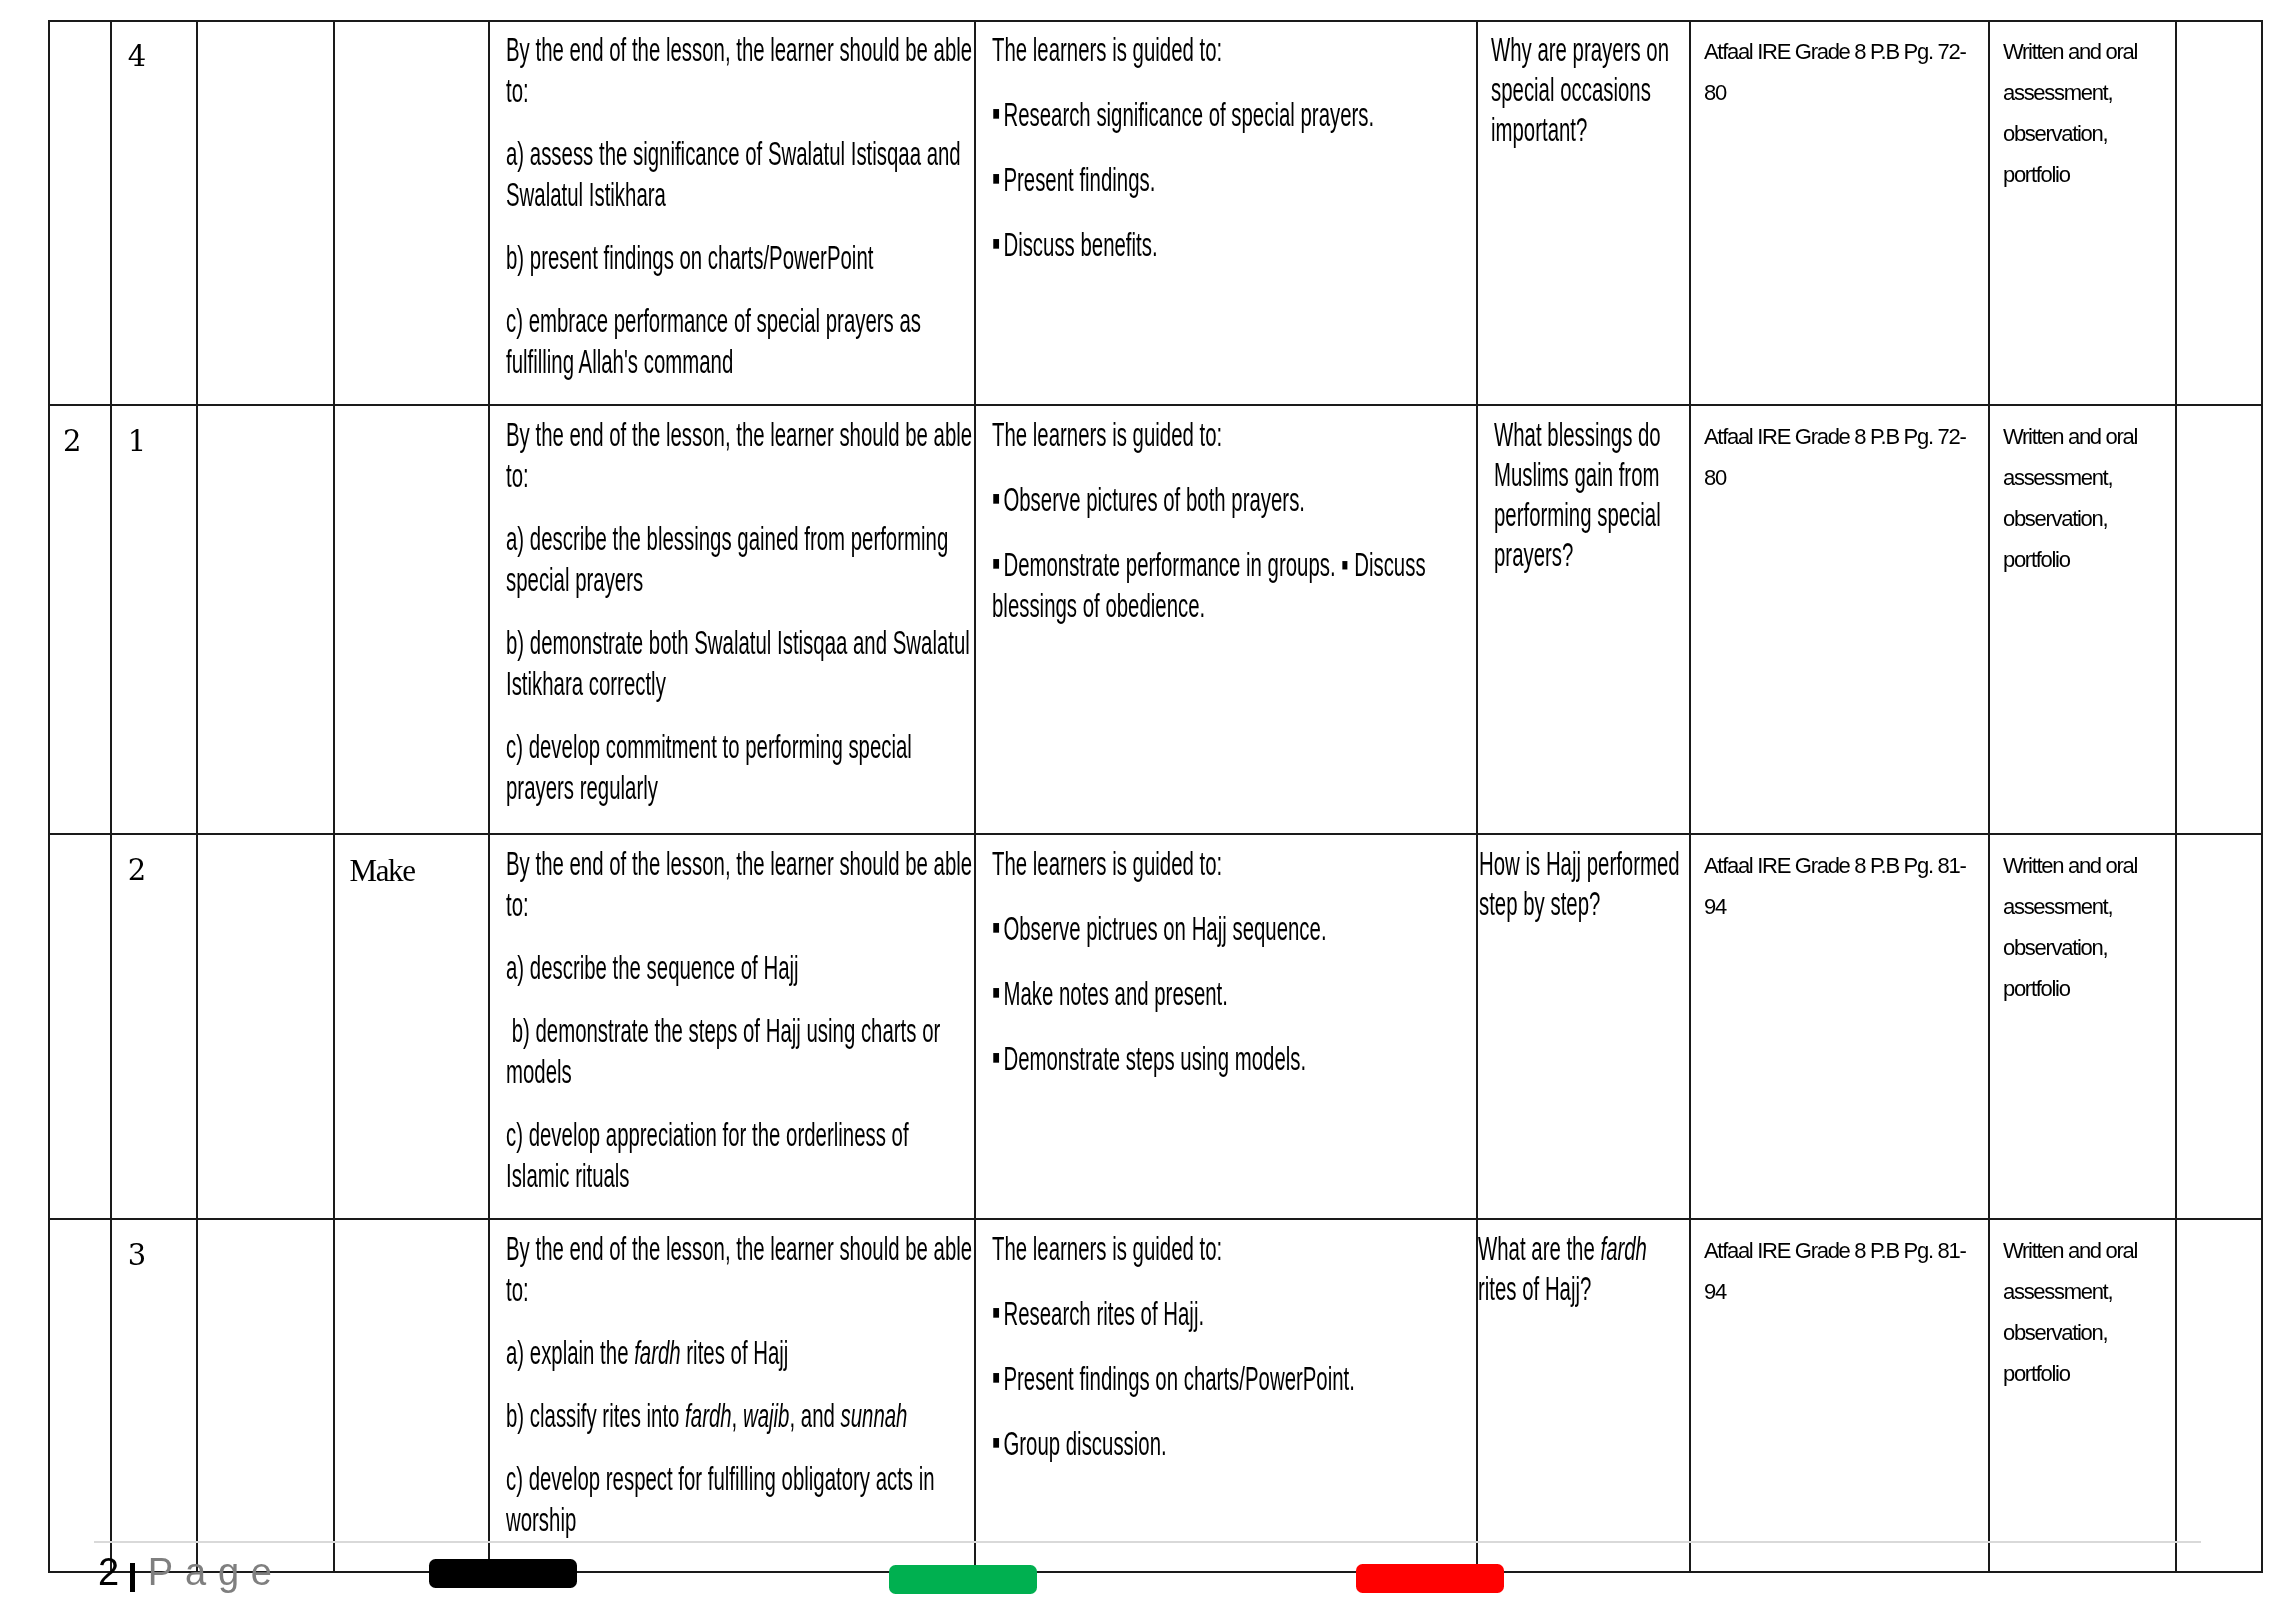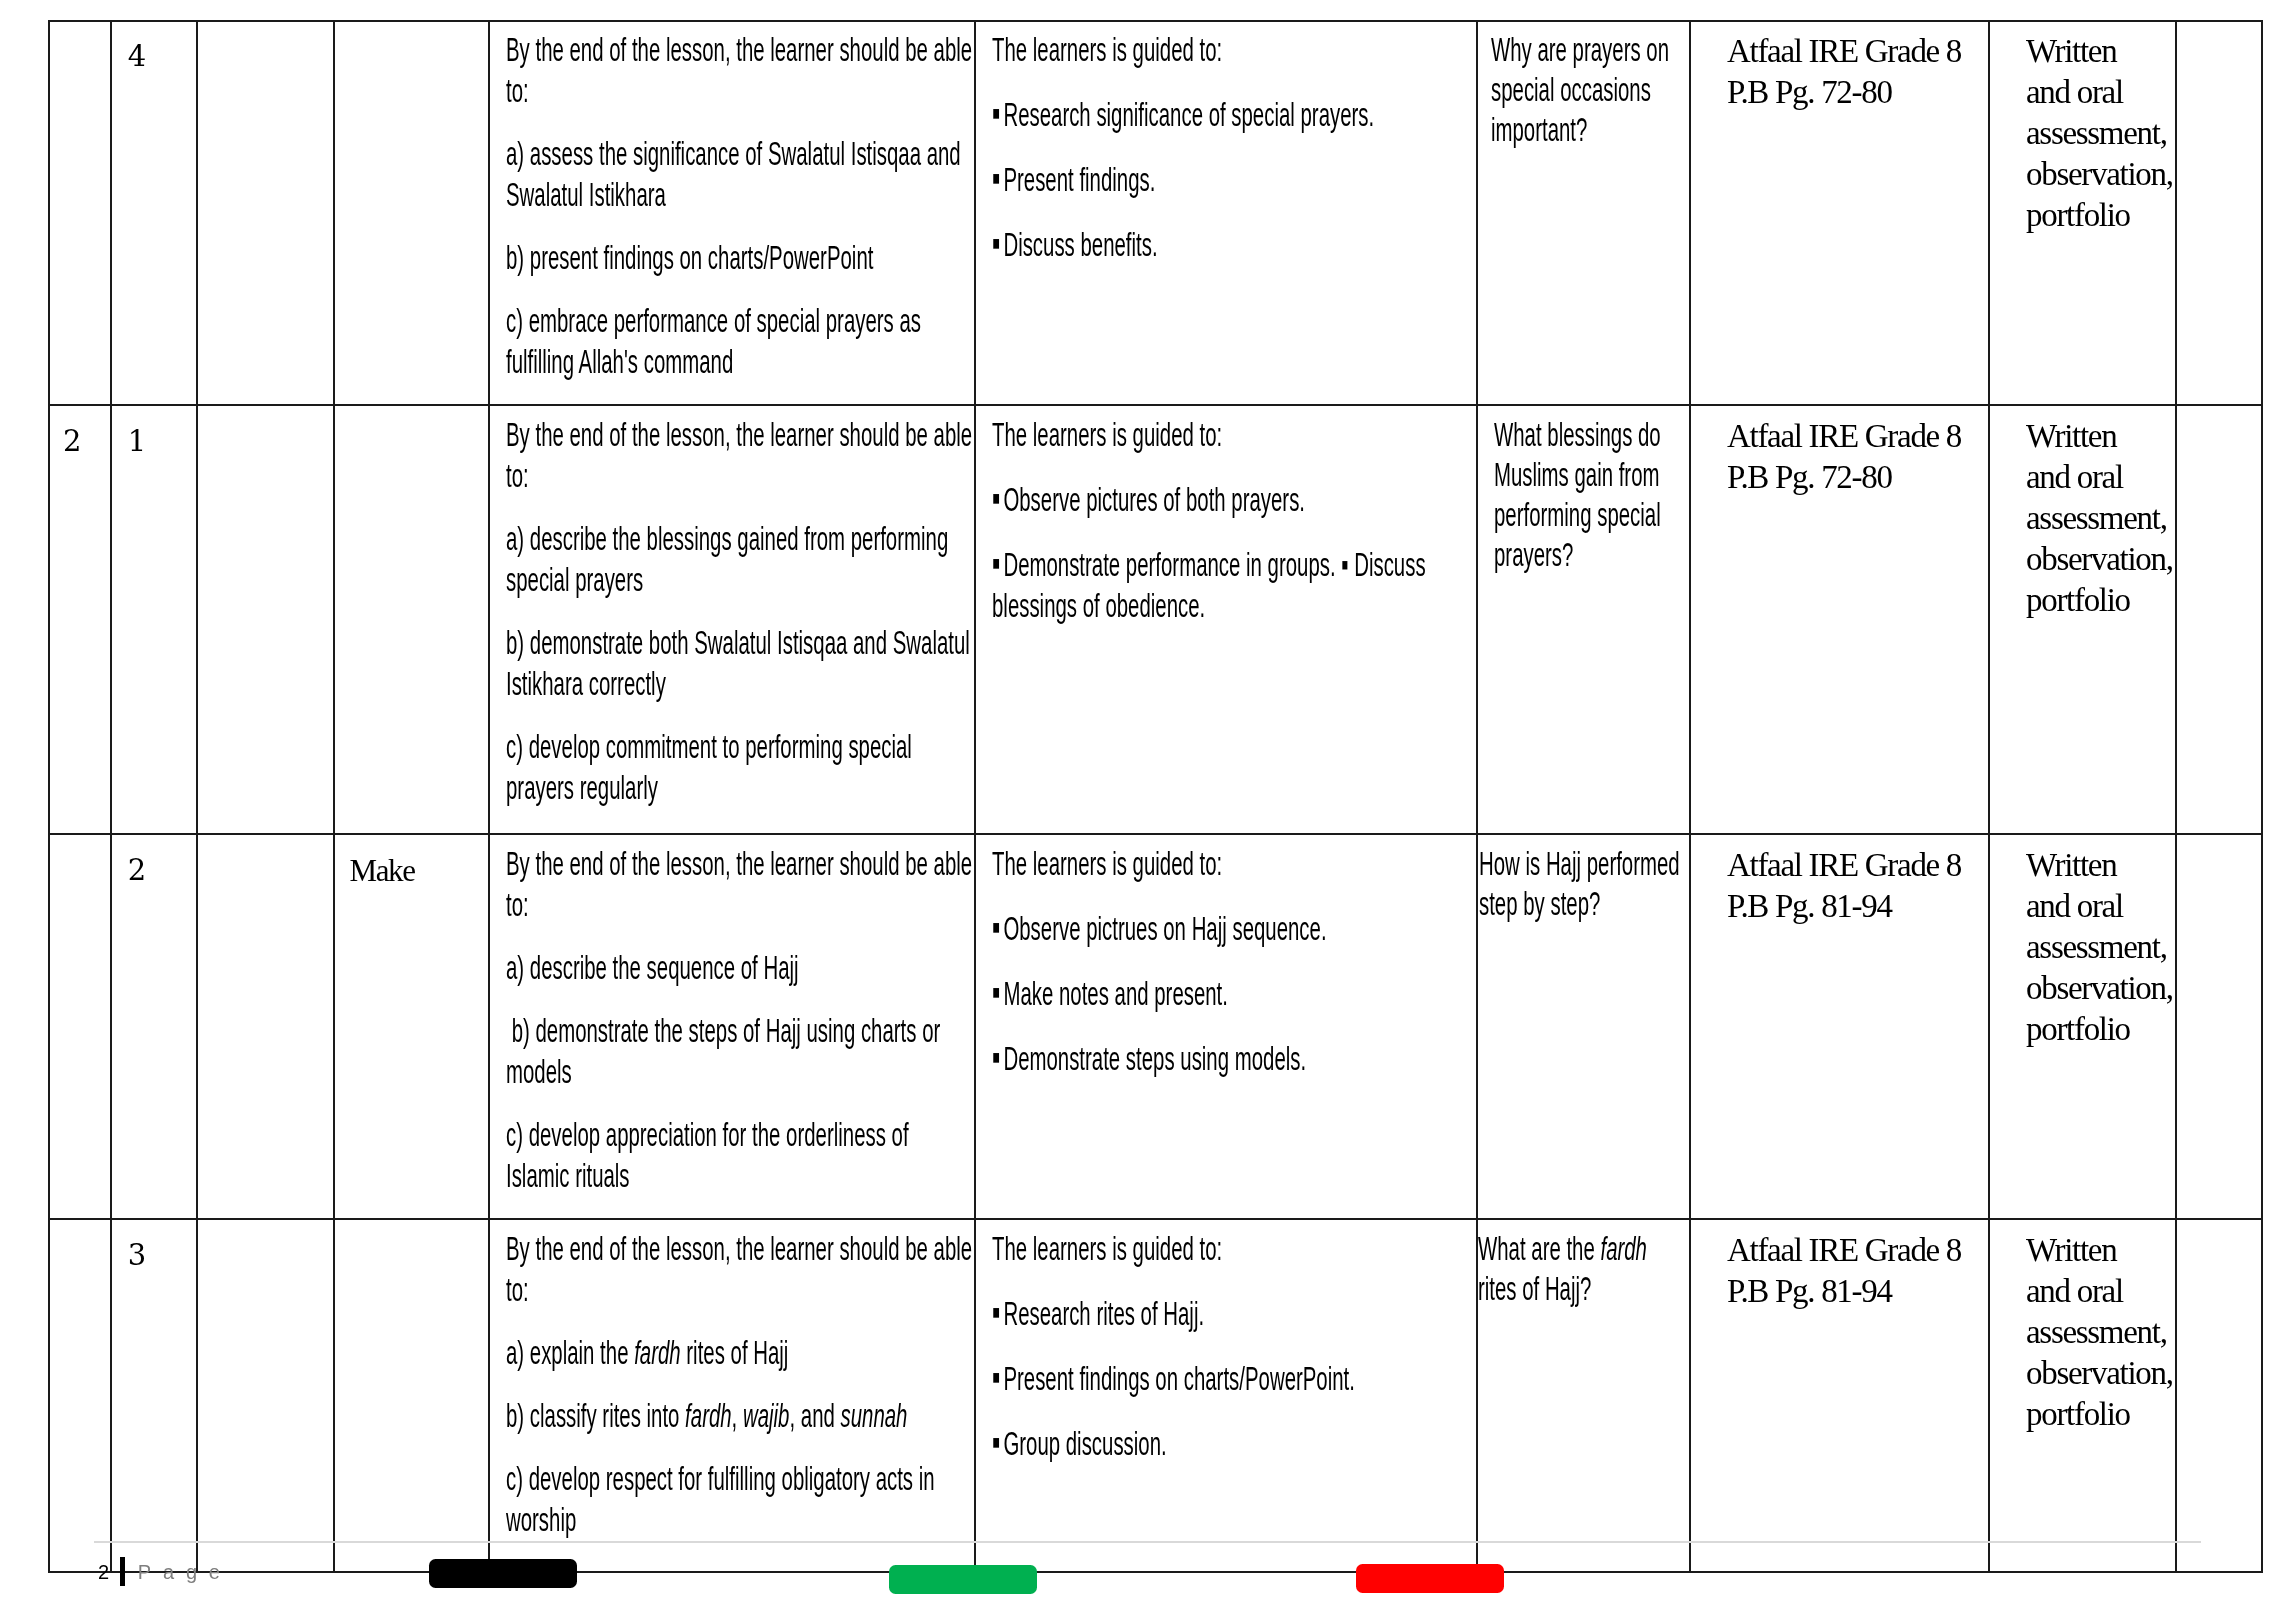--- a/index.html
+++ b/index.html
@@ -35,45 +35,44 @@
   tr.r4 td { height: 351px; }
 
   
   .serif {
     font-family: "Liberation Serif", "DejaVu Serif", serif;
     font-size: 31px; line-height: 41px;
     padding: 14.4px 13px 0 14.4px;
   }
   .num { font-family: "DejaVu Serif", "Liberation Serif", serif; font-size: 29px; line-height: 39px; padding: 15.7px 0 0 15.7px; }
   .res, .assess {
-    font-family: Liberation Serif, serif;
-    font-size: 33px; line-height: 41px; letter-spacing: -1.3px;
+    font-family: Liberation Sans, sans-serif;
+    font-size: 22px; line-height: 41px; letter-spacing: -1.3px;
     padding: 9.2px 9.2px 0 13px;
-    margin-left: 23px;
   }
 
   
   .cond-wrap { padding: 7.9px 0 0 15.7px; }
   .cond {
     font-family: "Liberation Sans", sans-serif;
     font-size: 34px; line-height: 41px;
     transform: scaleX(0.6); transform-origin: 0 0;
     width: 166%;
   }
   .cond p { margin: 0 0 22px 0; }
   .cond .bl::before { content: "\25AA"; font-size: 39px; margin-right: 5.2px; }
   .cond i { font-style: italic; }
   .kiq .cond { font-size: 34px; line-height: 40px; }
 
   .footer-line {
     position: absolute; left: 94px; top: 1541px; width: 2107px; height: 2px; background: #d9d9d9;
   }
   .page-num {
     position: absolute; left: 98px; top: 1553px;
-    font-family: "Liberation Sans", sans-serif; font-size: 20px; line-height: 39px; color: #000;
+    font-family: "Liberation Sans", sans-serif; font-size: 38px; line-height: 39px; color: #000;
   }
   .page-num .sep { display: inline-block; width: 5.2px; height: 29px; background: #000; margin: 0 13px 0 10.5px; vertical-align: -6.5px; }
   .page-num .page-word { color: #7f7f7f; letter-spacing: 11.8px; }
 
   .bar { position: absolute; height: 29px; width: 148px; border-radius: 6.5px; }
 </style>
 </head>
 <body>
 
 <div class="page">

